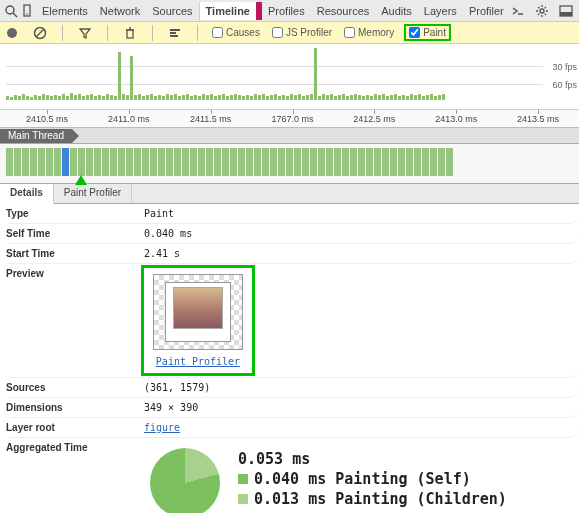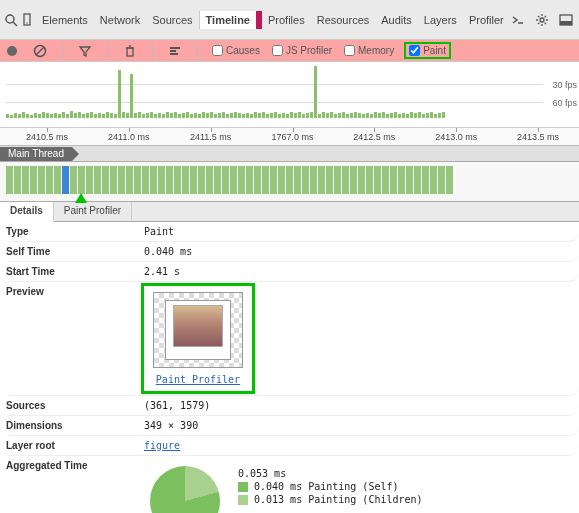--- a/index.html
+++ b/index.html
@@ -1,25 +1,25 @@
 <!DOCTYPE html>
 <html><head>
 <meta charset="utf-8">
 <style>
 * { box-sizing: border-box; margin: 0; padding: 0; }
 body { font-family: "Lucida Grande", Arial, sans-serif; font-size: 11px; color: #333; background: #fff; width: 579px; }
-.topbar { display: flex; align-items: center; height: 40px; background: #eaeaea; border-bottom: 1px solid #ccc; padding: 0 4px; }
+.topbar { display: flex; align-items: center; height: 22px; background: #eaeaea; border-bottom: 1px solid #ccc; padding: 0 4px; }
 .topbar .icon { width: 16px; height: 16px; display: inline-flex; align-items: center; justify-content: center; color: #555; cursor: pointer; margin-right: 2px; }
 .tabs { display: flex; gap: 0; }
 .tab { padding: 3px 6px; color: #444; cursor: pointer; }
 .tab.active { background: #fff; border-left: 1px solid #ccc; border-right: 6px solid #be185d; font-weight: bold; text-align: center; }
 .spacer { flex: 1; }
 .right-icons { display: flex; gap: 6px; }
 .right-icons .icon { width: 16px; height: 16px; }
-.toolbar { display: flex; align-items: center; height: 22px; background: #fca5a5; border-bottom: 1px solid #ccc; padding: 0 4px; gap: 12px; }
+.toolbar { display: flex; align-items: center; height: 22px; background: #fef9c3; border-bottom: 1px solid #ccc; padding: 0 4px; gap: 12px; }
 .toolbar .icon { width: 16px; height: 16px; display: inline-flex; align-items: center; justify-content: center; color: #555; cursor: pointer; }
 .vdiv { width: 1px; height: 16px; background: #bbb; margin: 0 2px; }
 .chk { display: inline-flex; align-items: center; gap: 3px; font-size: 10px; color: #555; cursor: pointer; }
 .chk input { width: 11px; height: 11px; }
 .chk.hl { outline: 2px solid #00c000; padding: 1px 3px; }
 .overview { position: relative; height: 66px; background: #fff; border-bottom: 1px solid #ccc; padding: 4px 36px 0 6px; }
 .fpsbars { position: relative; height: 52px; display: flex; align-items: flex-end; gap: 1px; }
 .fpsbar { width: 3px; background: #8bbf6b; }
 .fps-label { position: absolute; right: 2px; font-size: 9px; color: #666; }
 .fps30 { top: 18px; }
@@ -43,21 +43,21 @@
 .row .label { width: 138px; padding: 4px 6px; font-weight: bold; font-size: 10px; color: #333; background: #fff; }
 .row .val { flex: 1; padding: 4px 6px; font-family: Menlo, monospace; font-size: 10px; color: #222; }
 .preview-box { outline: 3px solid #00c000; padding: 6px; display: inline-block; width: 108px; text-align: center; }
 .preview-img { width: 90px; height: 76px; background: repeating-conic-gradient(#ddd 0% 25%, #fff 0% 50%) 0 0/10px 10px; display: flex; align-items: center; justify-content: center; margin: 0 auto 6px; border: 1px solid #999; }
 .thumb { width: 66px; height: 60px; background: #fff; border: 1px solid #999; position: relative; overflow: hidden; }
 .thumb-inner { width: 50px; height: 42px; margin: 4px auto 0; background: linear-gradient(180deg,#d8b990 0%,#b08070 50%,#8a5a60 100%); border: 1px solid #aaa; }
 .preview-link { color: #2a63c3; text-decoration: underline; font-family: Menlo, monospace; font-size: 10px; }
 .layer-link { color: #2a63c3; text-decoration: underline; font-family: Menlo, monospace; font-size: 10px; }
 .agg { display: flex; align-items: flex-start; gap: 18px; padding: 6px 0; }
 .pie { width: 70px; height: 70px; border-radius: 50%; background: conic-gradient(#a8d18e 0deg 75deg, #7cbf5f 75deg 360deg); margin-left: 6px; }
-.legend { font-family: Menlo, monospace; font-size: 10px; color: #222; }
+.legend { font-family: Menlo, monospace; font-size: 15px; color: #222; font-weight: bold; }
 .legend div { display: flex; align-items: center; gap: 6px; margin: 2px 0; }
 .sw { width: 10px; height: 10px; display: inline-block; }
 .sw.a { background: #7cbf5f; }
 .sw.b { background: #a8d18e; }
 svg { width: 14px; height: 14px; }
 </style>
 </head>
 <body>
 
 <div class="topbar">

